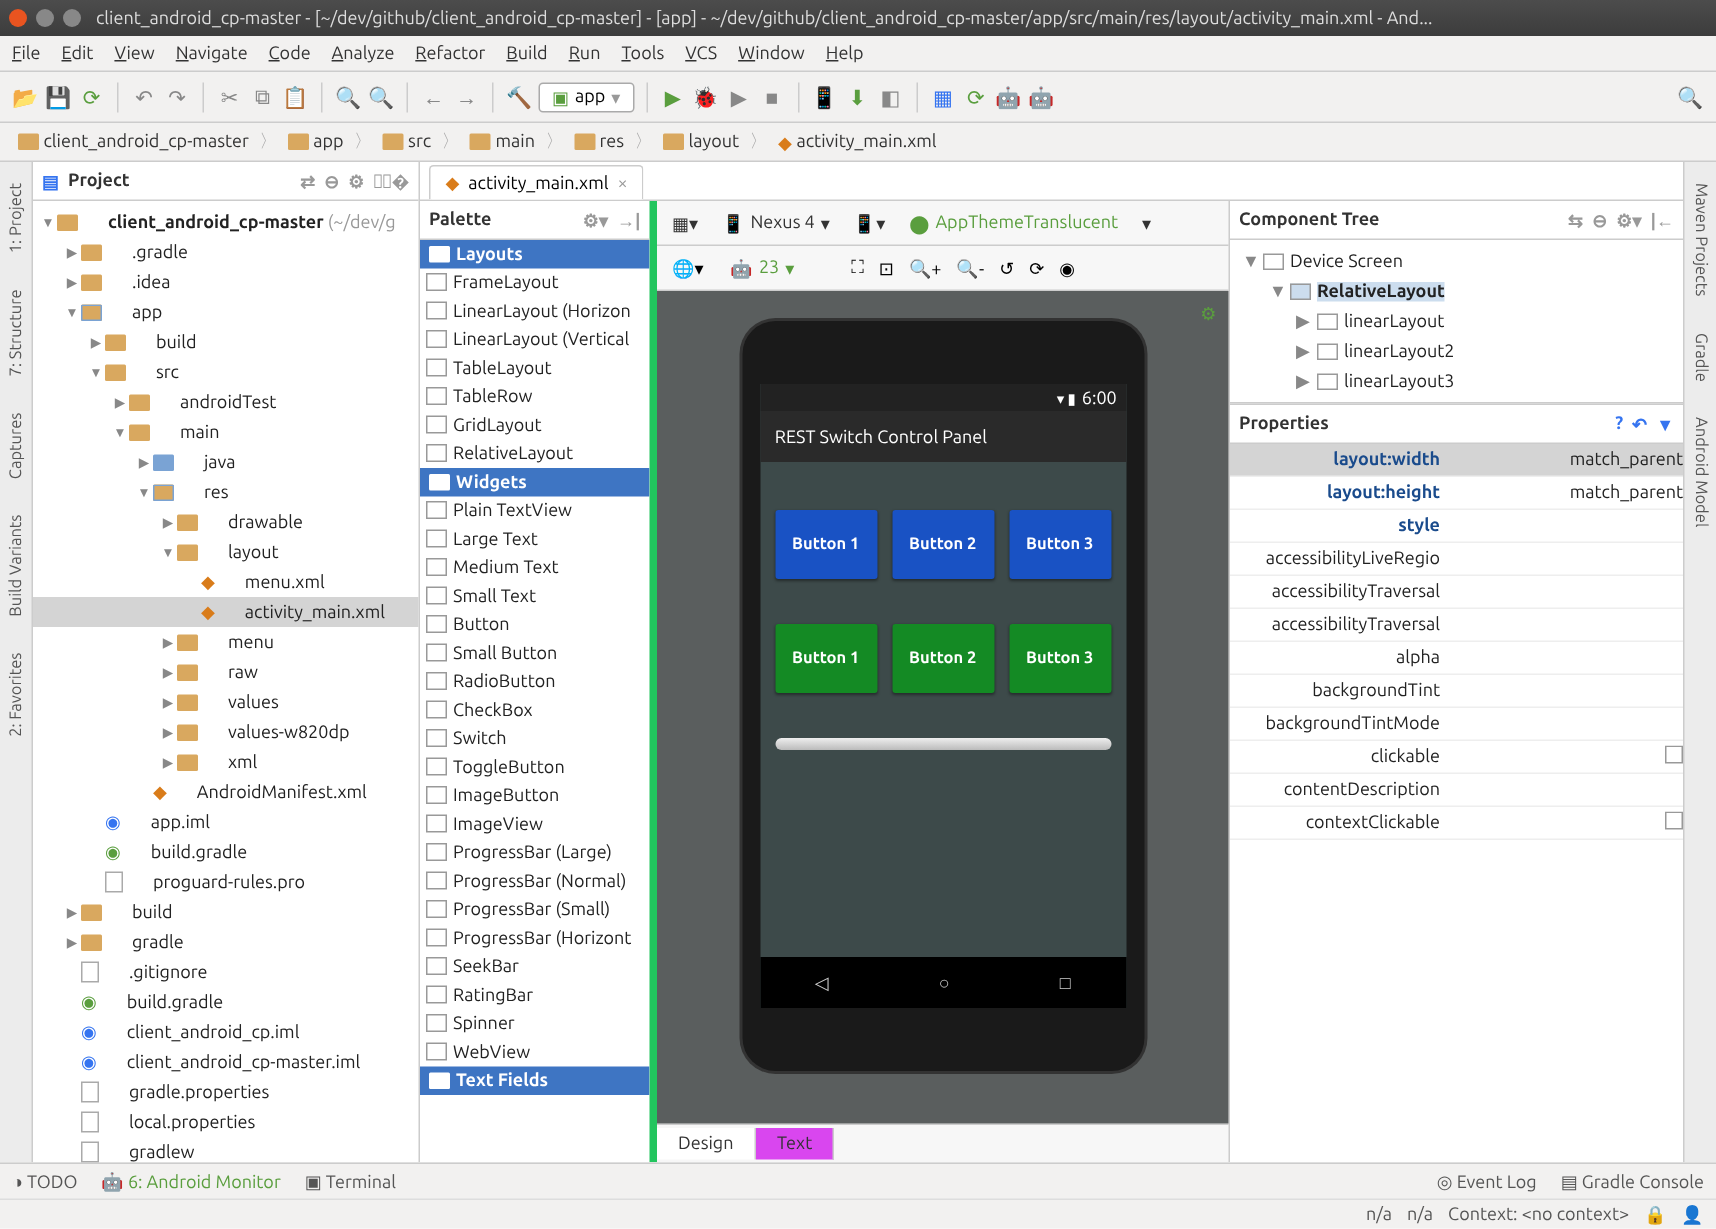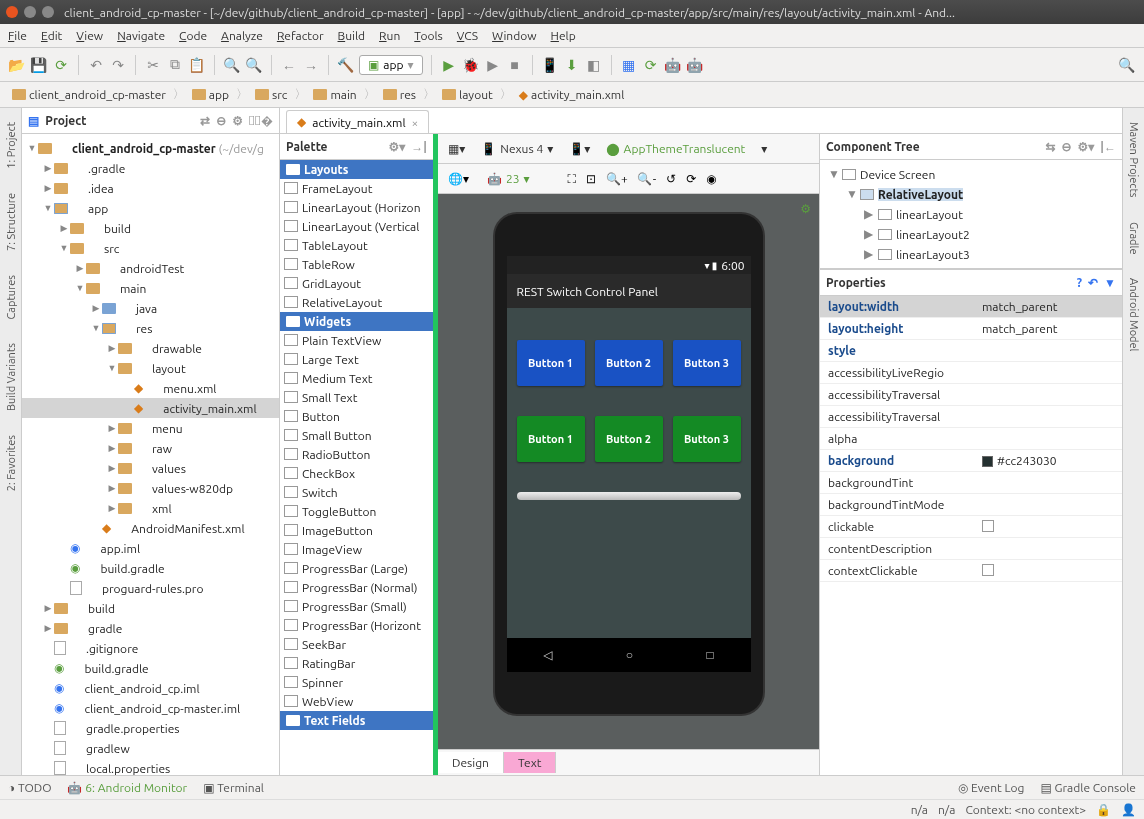--- a/index.html
+++ b/index.html
@@ -59,27 +59,27 @@
 .appbar{height:34px;background:#2a2a2a;color:#fff;display:flex;align-items:center;padding:0 10px;font-size:12px;}
 .screencontent{flex:1;padding:32px 10px;}
 .btnrow{display:flex;gap:10px;margin-bottom:30px;}
 .abtn{flex:1;height:46px;display:flex;align-items:center;justify-content:center;color:#fff;font-weight:bold;font-size:11px;border-radius:2px;box-shadow:0 1px 2px rgba(0,0,0,.4);}
 .abtn.bl{background:#1952c4;} .abtn.gr{background:#148a24;}
 .seekb{height:8px;background:linear-gradient(#eee,#bbb);border-radius:4px;margin-top:6px;}
 .navbar{height:34px;background:#000;display:flex;justify-content:space-around;align-items:center;color:#ccc;}
 .canvas-footer{height:26px;border-top:1px solid #ccc;display:flex;align-items:center;}
 .ftab{padding:4px 14px;border-right:1px solid #ccc;color:#333;}
 .ftab.active{background:#fff;}
-.ftab.inactive{background:#f9a8d4;}
+.ftab.inactive{background:#d946ef;}
 .rightpane{width:302px;display:flex;flex-direction:column;}
 .comptree{border-bottom:1px solid #ccc;}
 .ct-body{padding:4px;}
 .ct-row{display:flex;align-items:center;height:20px;white-space:nowrap;color:#222;}
 .proppane{flex:1;display:flex;flex-direction:column;border-top:1px solid #ccc;}
-.prop-body{flex:1;overflow:auto;}
+.prop-body{flex:1;overflow:auto;text-align:right;}
 .prop-row{display:flex;height:22px;border-bottom:1px solid #eee;align-items:center;}
 .prop-row.selp{background:#d4d4d4;}
 .prop-row .pk{width:140px;padding-left:8px;color:#222;overflow:hidden;white-space:nowrap;}
 .prop-row .pv{flex:1;padding-left:6px;color:#222;overflow:hidden;margin-left:16px;}
 .prop-row .bold{font-weight:bold;color:#1a4b8c;}
 .statusbar{height:24px;background:#f2f1f0;border-top:1px solid #ccc;display:flex;align-items:center;padding:0 8px;gap:16px;font-size:11px;color:#555;}
 .statusbar .sp{flex:1;}
 .cb{width:12px;height:12px;border:1px solid #999;display:inline-block;}
 </style>
 </head>
@@ -332,26 +332,26 @@
           <span class="nm">client_android_cp-master.iml</span>
         </div>
         <div class="tree-row" style="padding-left: 20px;">
           <span class="tw"></span>
           <span class="file-ico"></span>
           <span class="nm">gradle.properties</span>
         </div>
         <div class="tree-row" style="padding-left: 20px;">
           <span class="tw"></span>
           <span class="file-ico"></span>
+          <span class="nm">local.properties</span>
+        </div>
+        <div class="tree-row" style="padding-left: 20px;">
+          <span class="tw"></span>
+          <span class="file-ico"></span>
           <span class="nm">gradlew</span>
-        </div>
-        <div class="tree-row" style="padding-left: 20px;">
-          <span class="tw"></span>
-          <span class="file-ico"></span>
-          <span class="nm">local.properties</span>
         </div>
       </div>
   </div>
 
   <div class="editor">
     <div class="tabbar">
       <div class="tab">
         <span style="color:#d97c1a">◆</span>
         <span>activity_main.xml</span>
         <span class="xic">×</span>
@@ -521,24 +521,20 @@
               </div>
               <div class="prop-row">
                 <div class="pk">accessibilityTraversal</div>
                 <div class="pv"></div>
               </div>
               <div class="prop-row">
                 <div class="pk">alpha</div>
                 <div class="pv"></div>
               </div>
               <div class="prop-row">
-                <div class="pk bold">background</div>
-                <div class="pv"><span style="display:inline-block;width:11px;height:11px;background:#243030;border:1px solid #666;vertical-align:middle;margin-right:4px"></span>#cc243030</div>
-              </div>
-              <div class="prop-row">
                 <div class="pk">backgroundTint</div>
                 <div class="pv"></div>
               </div>
               <div class="prop-row">
                 <div class="pk">backgroundTintMode</div>
                 <div class="pv"></div>
               </div>
               <div class="prop-row">
                 <div class="pk">clickable</div>
                 <div class="pv"><span class="cb"></span></div>

